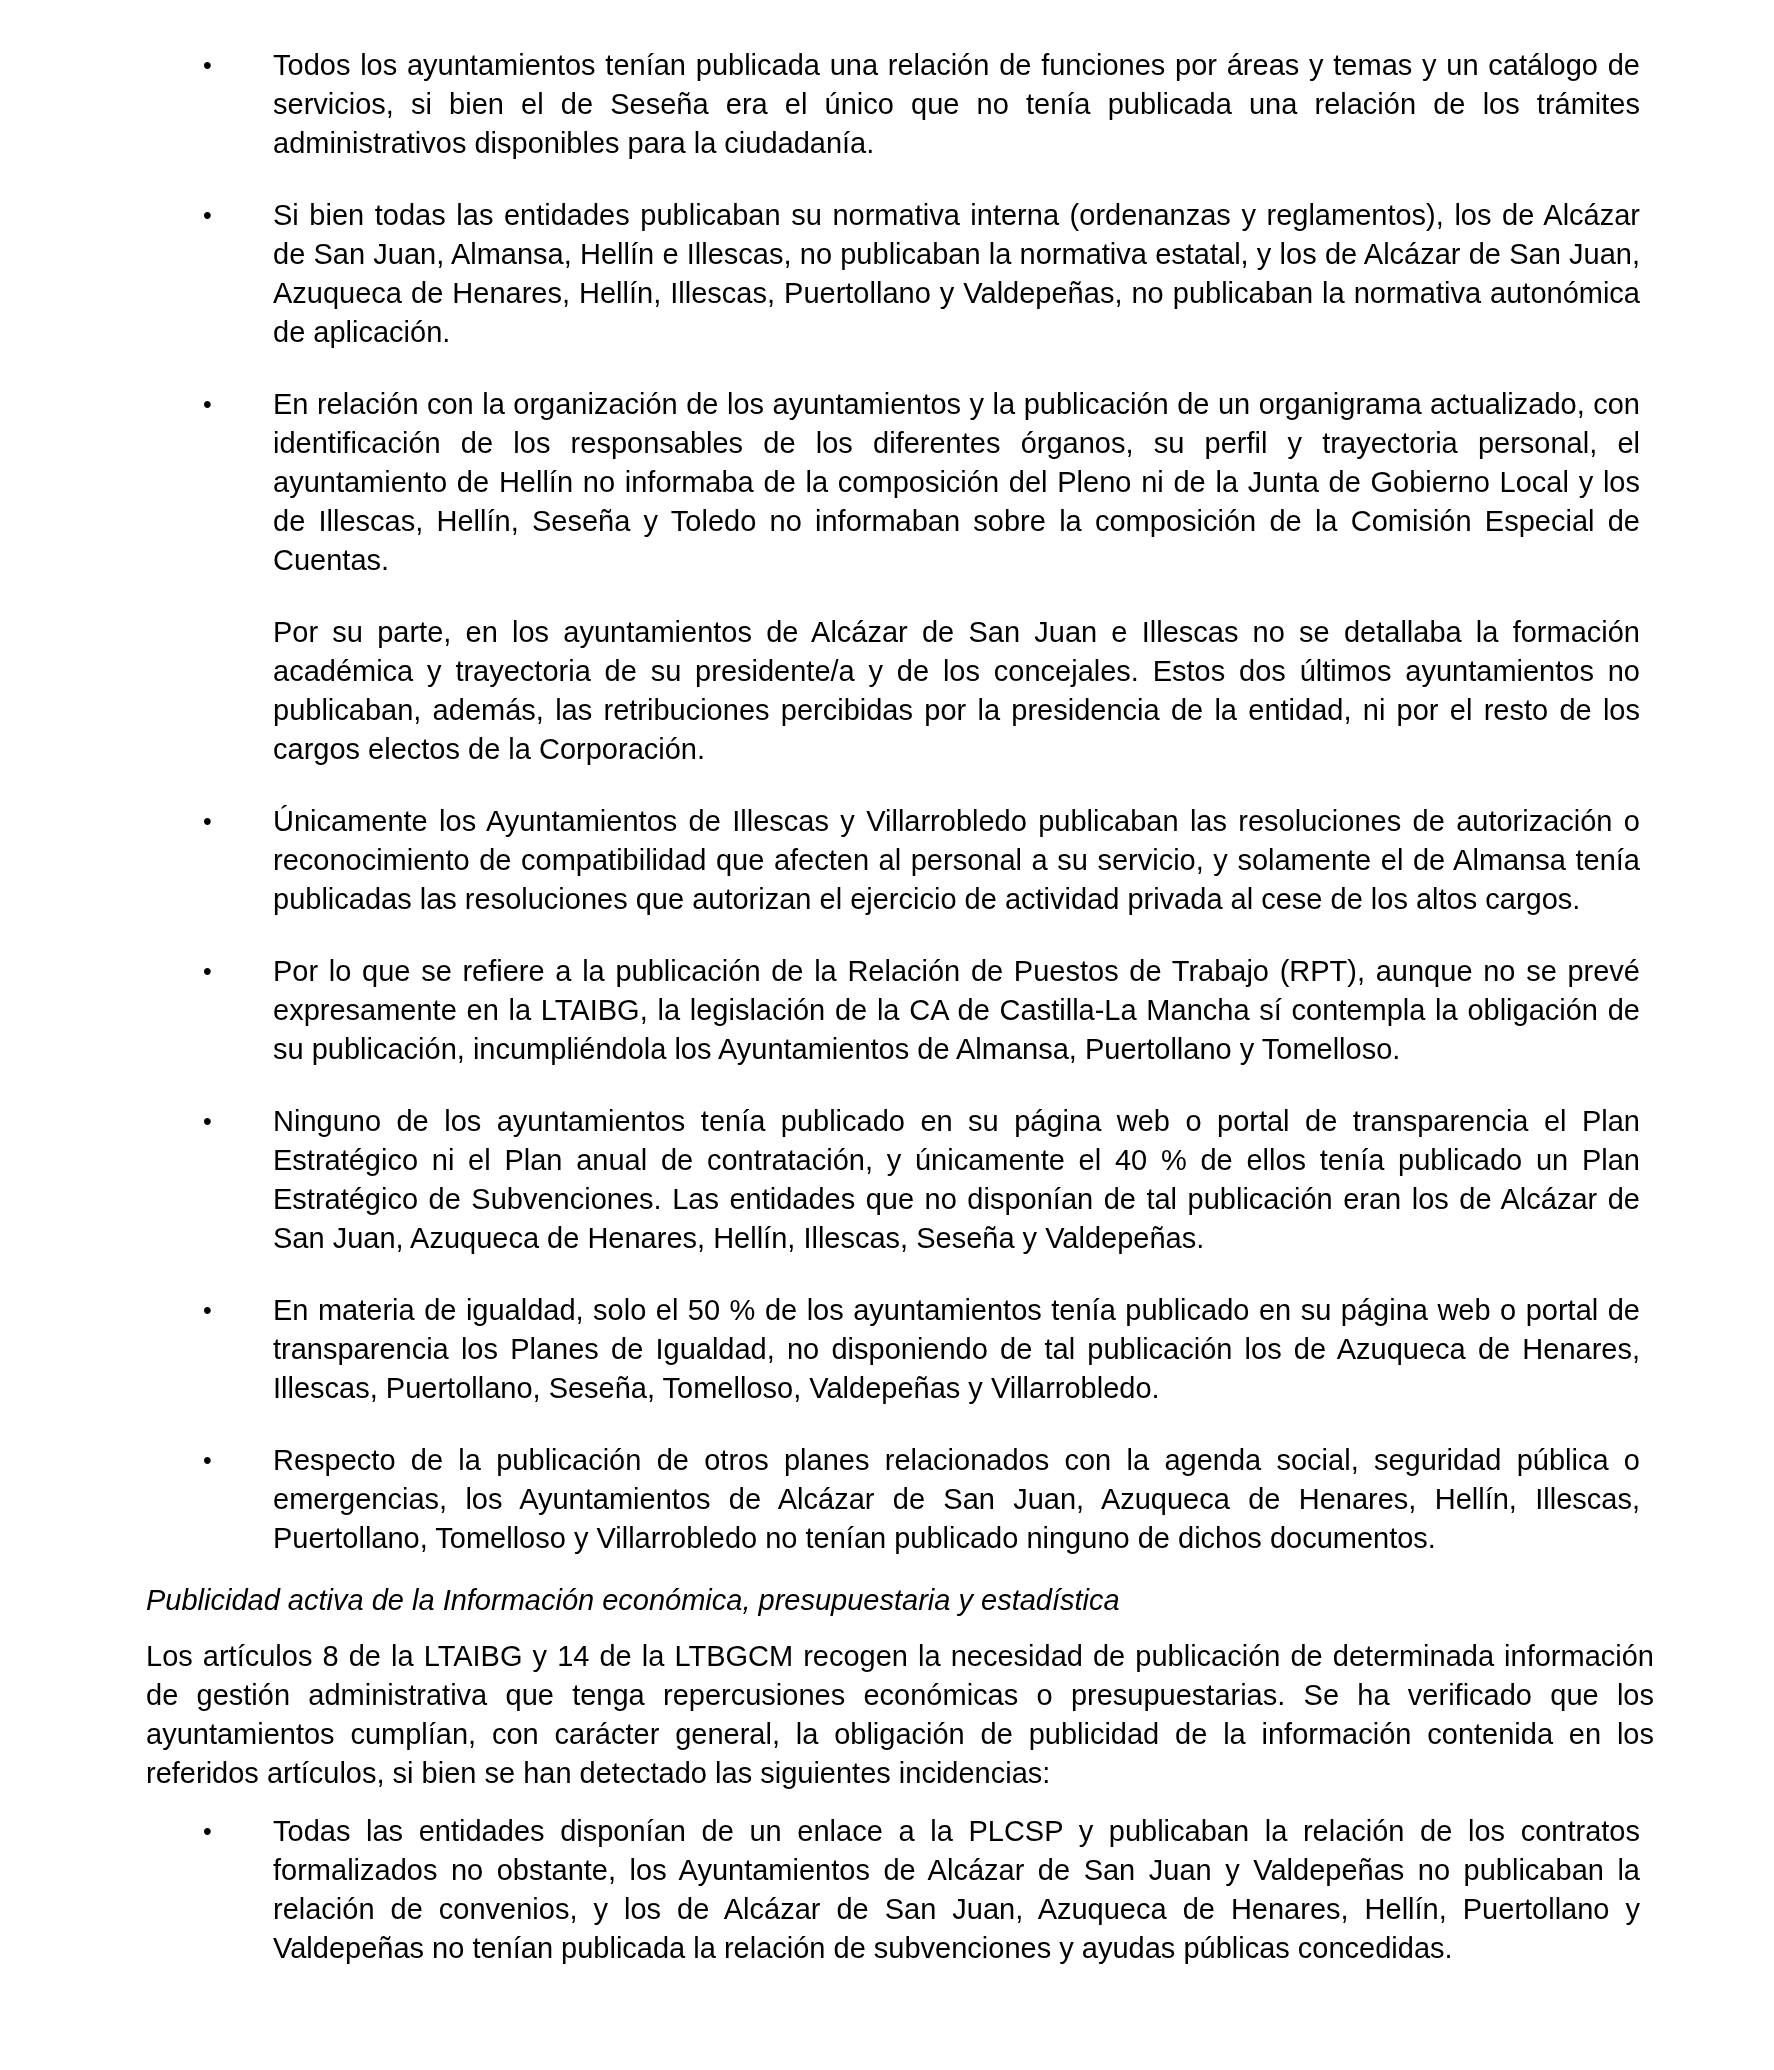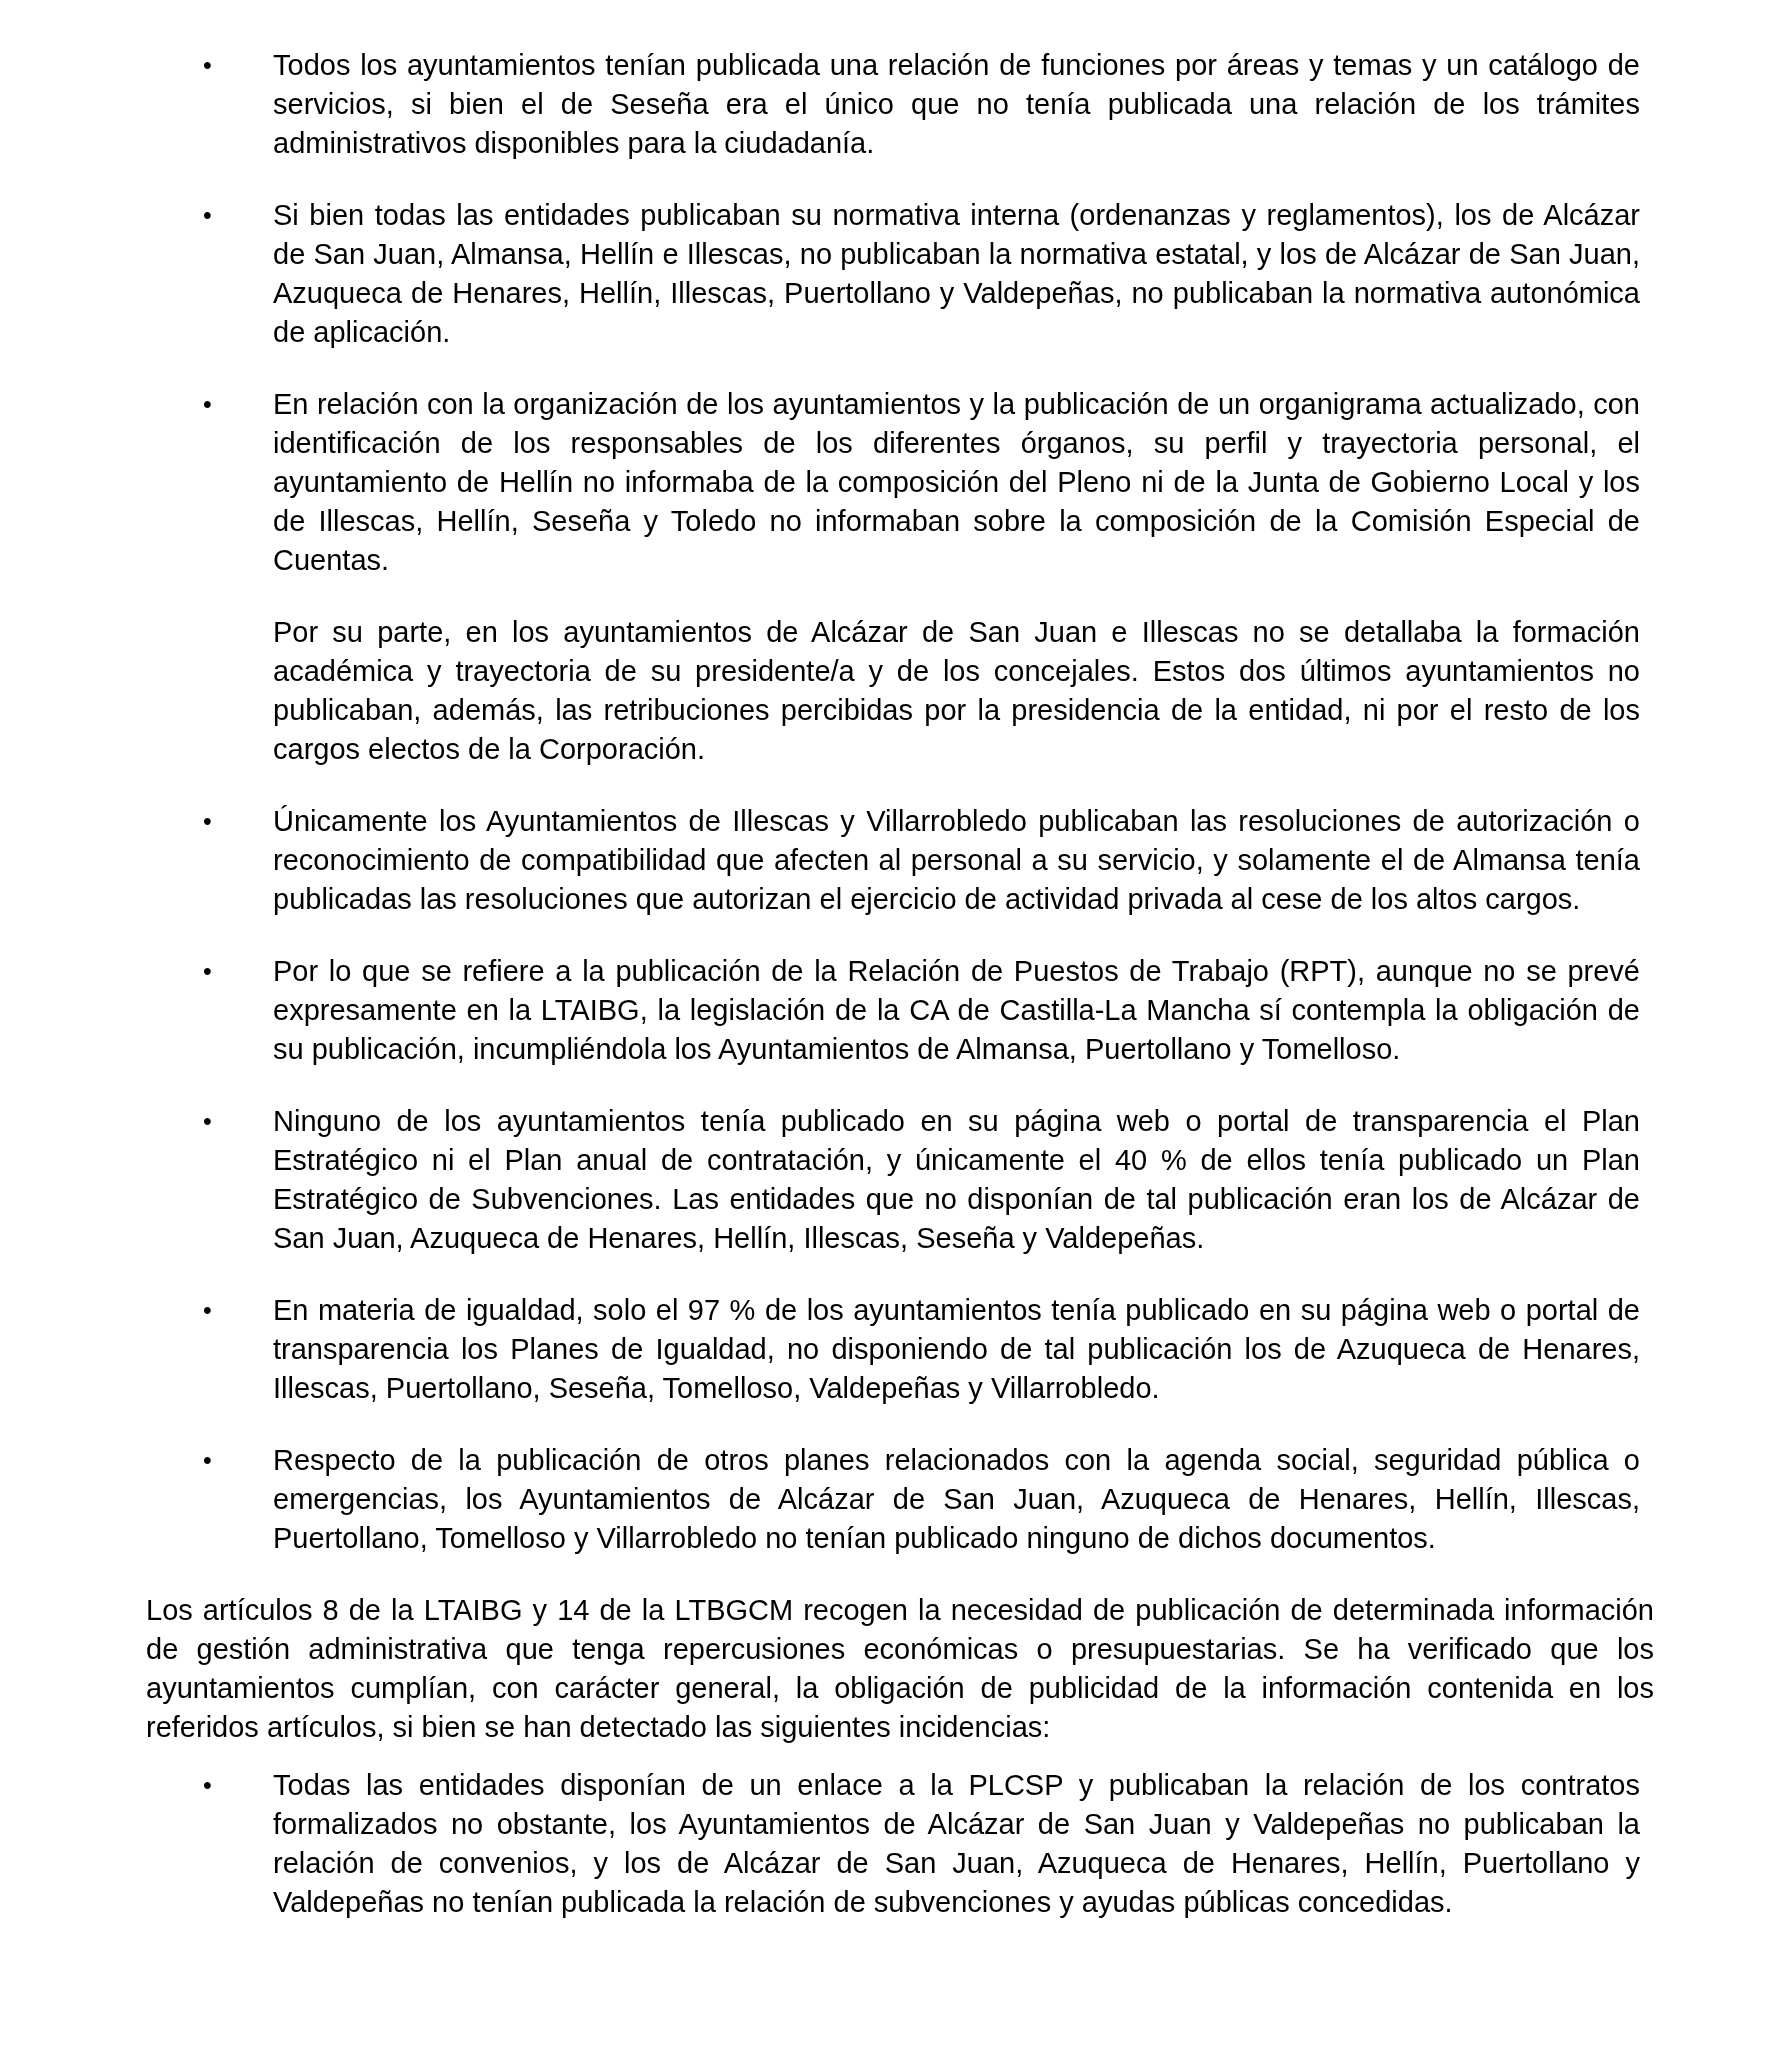--- a/index.html
+++ b/index.html
@@ -84,28 +84,29 @@
     <li>
       <span class="bullet">•</span>
       <p>Por lo que se refiere a la publicación de la Relación de Puestos de Trabajo (RPT), aunque no se prevé expresamente en la LTAIBG, la legislación de la CA de Castilla-La Mancha sí contempla la obligación de su publicación, incumpliéndola los Ayuntamientos de Almansa, Puertollano y Tomelloso.</p>
     </li>
     <li>
       <span class="bullet">•</span>
       <p>Ninguno de los ayuntamientos tenía publicado en su página web o portal de transparencia el Plan Estratégico ni el Plan anual de contratación, y únicamente el 40 % de ellos tenía publicado un Plan Estratégico de Subvenciones. Las entidades que no disponían de tal publicación eran los de Alcázar de San Juan, Azuqueca de Henares, Hellín, Illescas, Seseña y Valdepeñas.</p>
     </li>
     <li>
       <span class="bullet">•</span>
-      <p>En materia de igualdad, solo el 97 % de los ayuntamientos tenía publicado en su página web o portal de transparencia los Planes de Igualdad, no disponiendo de tal publicación los de Azuqueca de Henares, Illescas, Puertollano, Seseña, Tomelloso, Valdepeñas y Villarrobledo.</p>
+      <p>En materia de igualdad, solo el 50 % de los ayuntamientos tenía publicado en su página web o portal de transparencia los Planes de Igualdad, no disponiendo de tal publicación los de Azuqueca de Henares, Illescas, Puertollano, Seseña, Tomelloso, Valdepeñas y Villarrobledo.</p>
     </li>
     <li>
       <span class="bullet">•</span>
       <p>Respecto de la publicación de otros planes relacionados con la agenda social, seguridad pública o emergencias, los Ayuntamientos de Alcázar de San Juan, Azuqueca de Henares, Hellín, Illescas, Puertollano, Tomelloso y Villarrobledo no tenían publicado ninguno de dichos documentos.</p>
     </li>
   </ul>
 
+  <div class="subheading">Publicidad activa de la Información económica, presupuestaria y estadística</div>
 
   <p class="paragraph">Los artículos 8 de la LTAIBG y 14 de la LTBGCM recogen la necesidad de publicación de determinada información de gestión administrativa que tenga repercusiones económicas o presupuestarias. Se ha verificado que los ayuntamientos cumplían, con carácter general, la obligación de publicidad de la información contenida en los referidos artículos, si bien se han detectado las siguientes incidencias:</p>
 
   <ul class="bullets last-list">
     <li>
       <span class="bullet">•</span>
       <p>Todas las entidades disponían de un enlace a la PLCSP y publicaban la relación de los contratos formalizados no obstante, los Ayuntamientos de Alcázar de San Juan y Valdepeñas no publicaban la relación de convenios, y los de Alcázar de San Juan, Azuqueca de Henares, Hellín, Puertollano y Valdepeñas no tenían publicada la relación de subvenciones y ayudas públicas concedidas.</p>
     </li>
   </ul>
 

